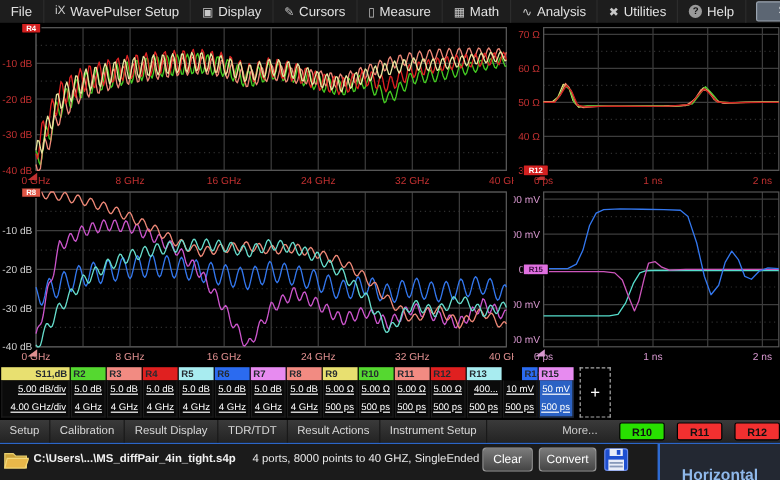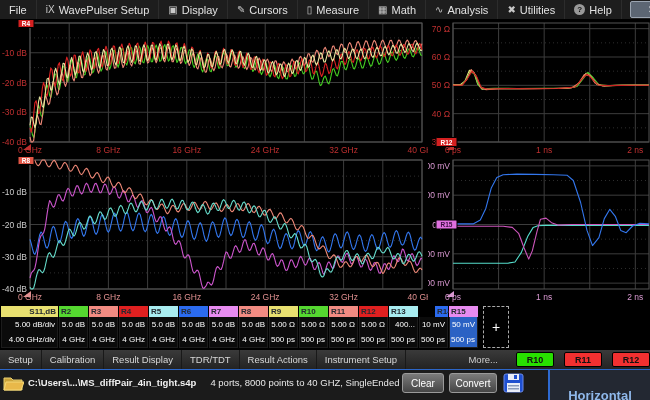--- a/index.html
+++ b/index.html
@@ -22,21 +22,21 @@
   .chart{position:absolute;background:#000;}
   
   .descrow{position:absolute;top:306px;left:0;width:650px;height:42px;display:flex;
            gap:1px;padding-left:1px;background:#000;align-items:stretch;}
   .dbox{width:29px;flex:none;display:flex;flex-direction:column;font-size:8px;line-height:12px;}
   .dbox.wide{width:57px;}
   .dhead{height:11px;line-height:11px;padding:0 2px;font-weight:bold;color:#252a30;}
   .dbox.wide .dhead{text-align:right;}
   .dbody{flex:1;background:#0b0b0b;color:#fff;text-align:right;padding:1px 2px 0 0;
          display:flex;flex-direction:column;justify-content:space-around;
-         border:1px solid #1c1c1c;border-top:none;}
+         border:1px solid #1c1c1c;border-top:none;text-decoration:underline;}
   .dbox.selected .dbody{background:#2b62c4;}
   .addbox{width:24px;flex:none;margin-left:4px;border:1px dashed #aaa;color:#fff;font-size:14px;
           display:flex;align-items:center;justify-content:center;}
   
   .tabs{position:absolute;top:350px;left:0;width:650px;height:19px;overflow:hidden;
         background:linear-gradient(#3a3a3a,#232323);display:flex;align-items:stretch;
         border-bottom:1px solid #2c66c8;}
   .tab{flex:none;padding:0 8px;font-size:9.5px;color:#d8d8d8;display:flex;align-items:center;
        border-right:1px solid #191919;white-space:nowrap;}
   .tab.active{background:linear-gradient(#66a8e8,#1b5fc0);color:#fff;border-radius:3px 3px 0 0;}

